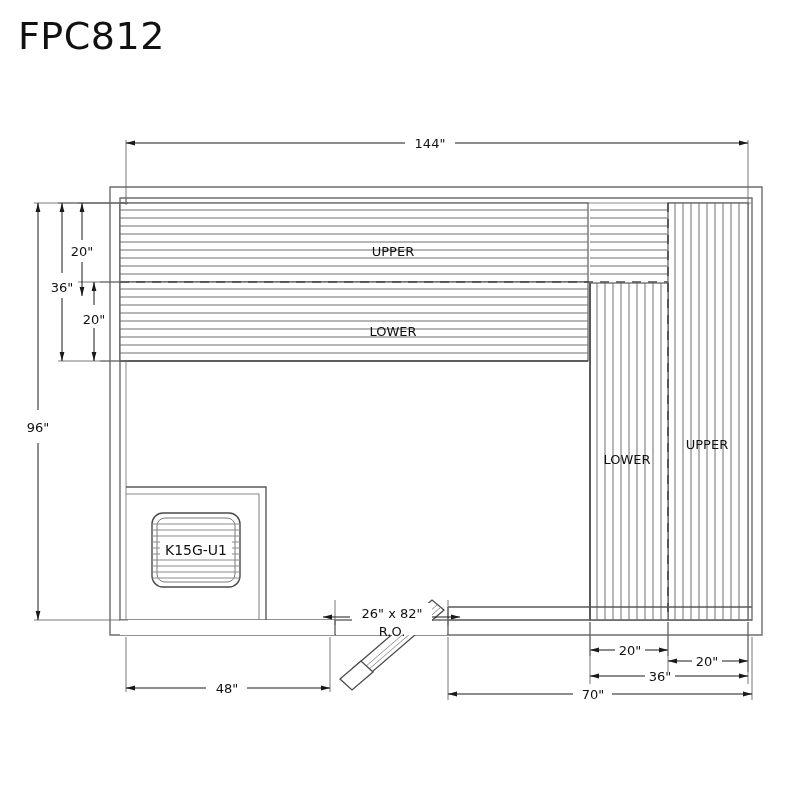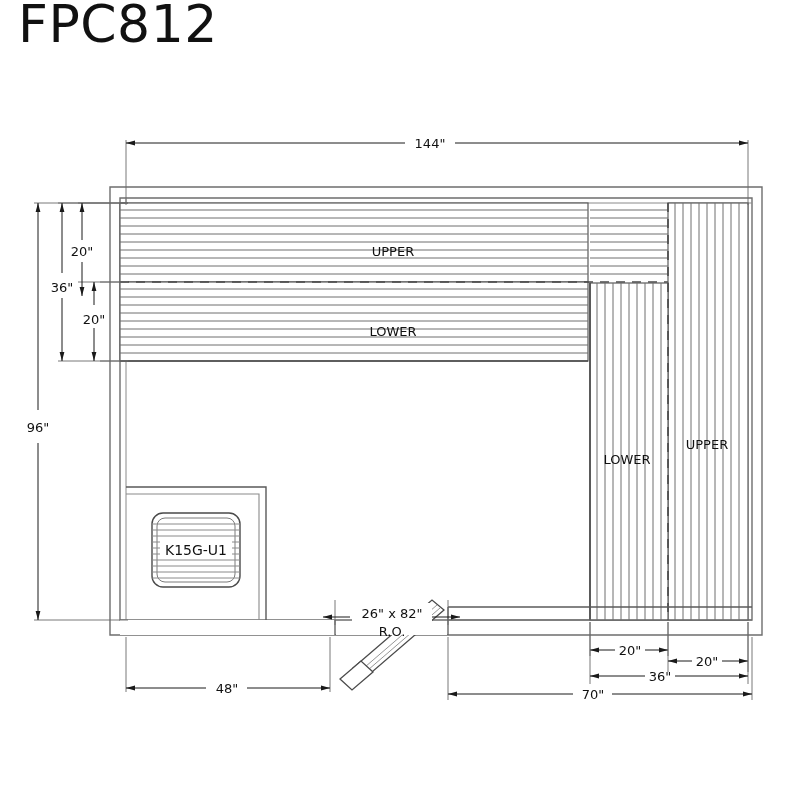--- a/index.html
+++ b/index.html
@@ -16,22 +16,22 @@
   }
   #page {
     position: relative;
     width: 800px;
     height: 800px;
     background: #ffffff;
   }
   #title {
     position: absolute;
     left: 18px;
-    top: 0;
-    font-size: 52px;
+    top: 12px;
+    font-size: 38px;
     line-height: 48px;
     letter-spacing: 0.5px;
     color: #111111;
     font-family: "DejaVu Sans", "Liberation Sans", sans-serif;
     font-weight: 400;
   }
   #drawing {
     position: absolute;
     left: 0;
     top: 0;

